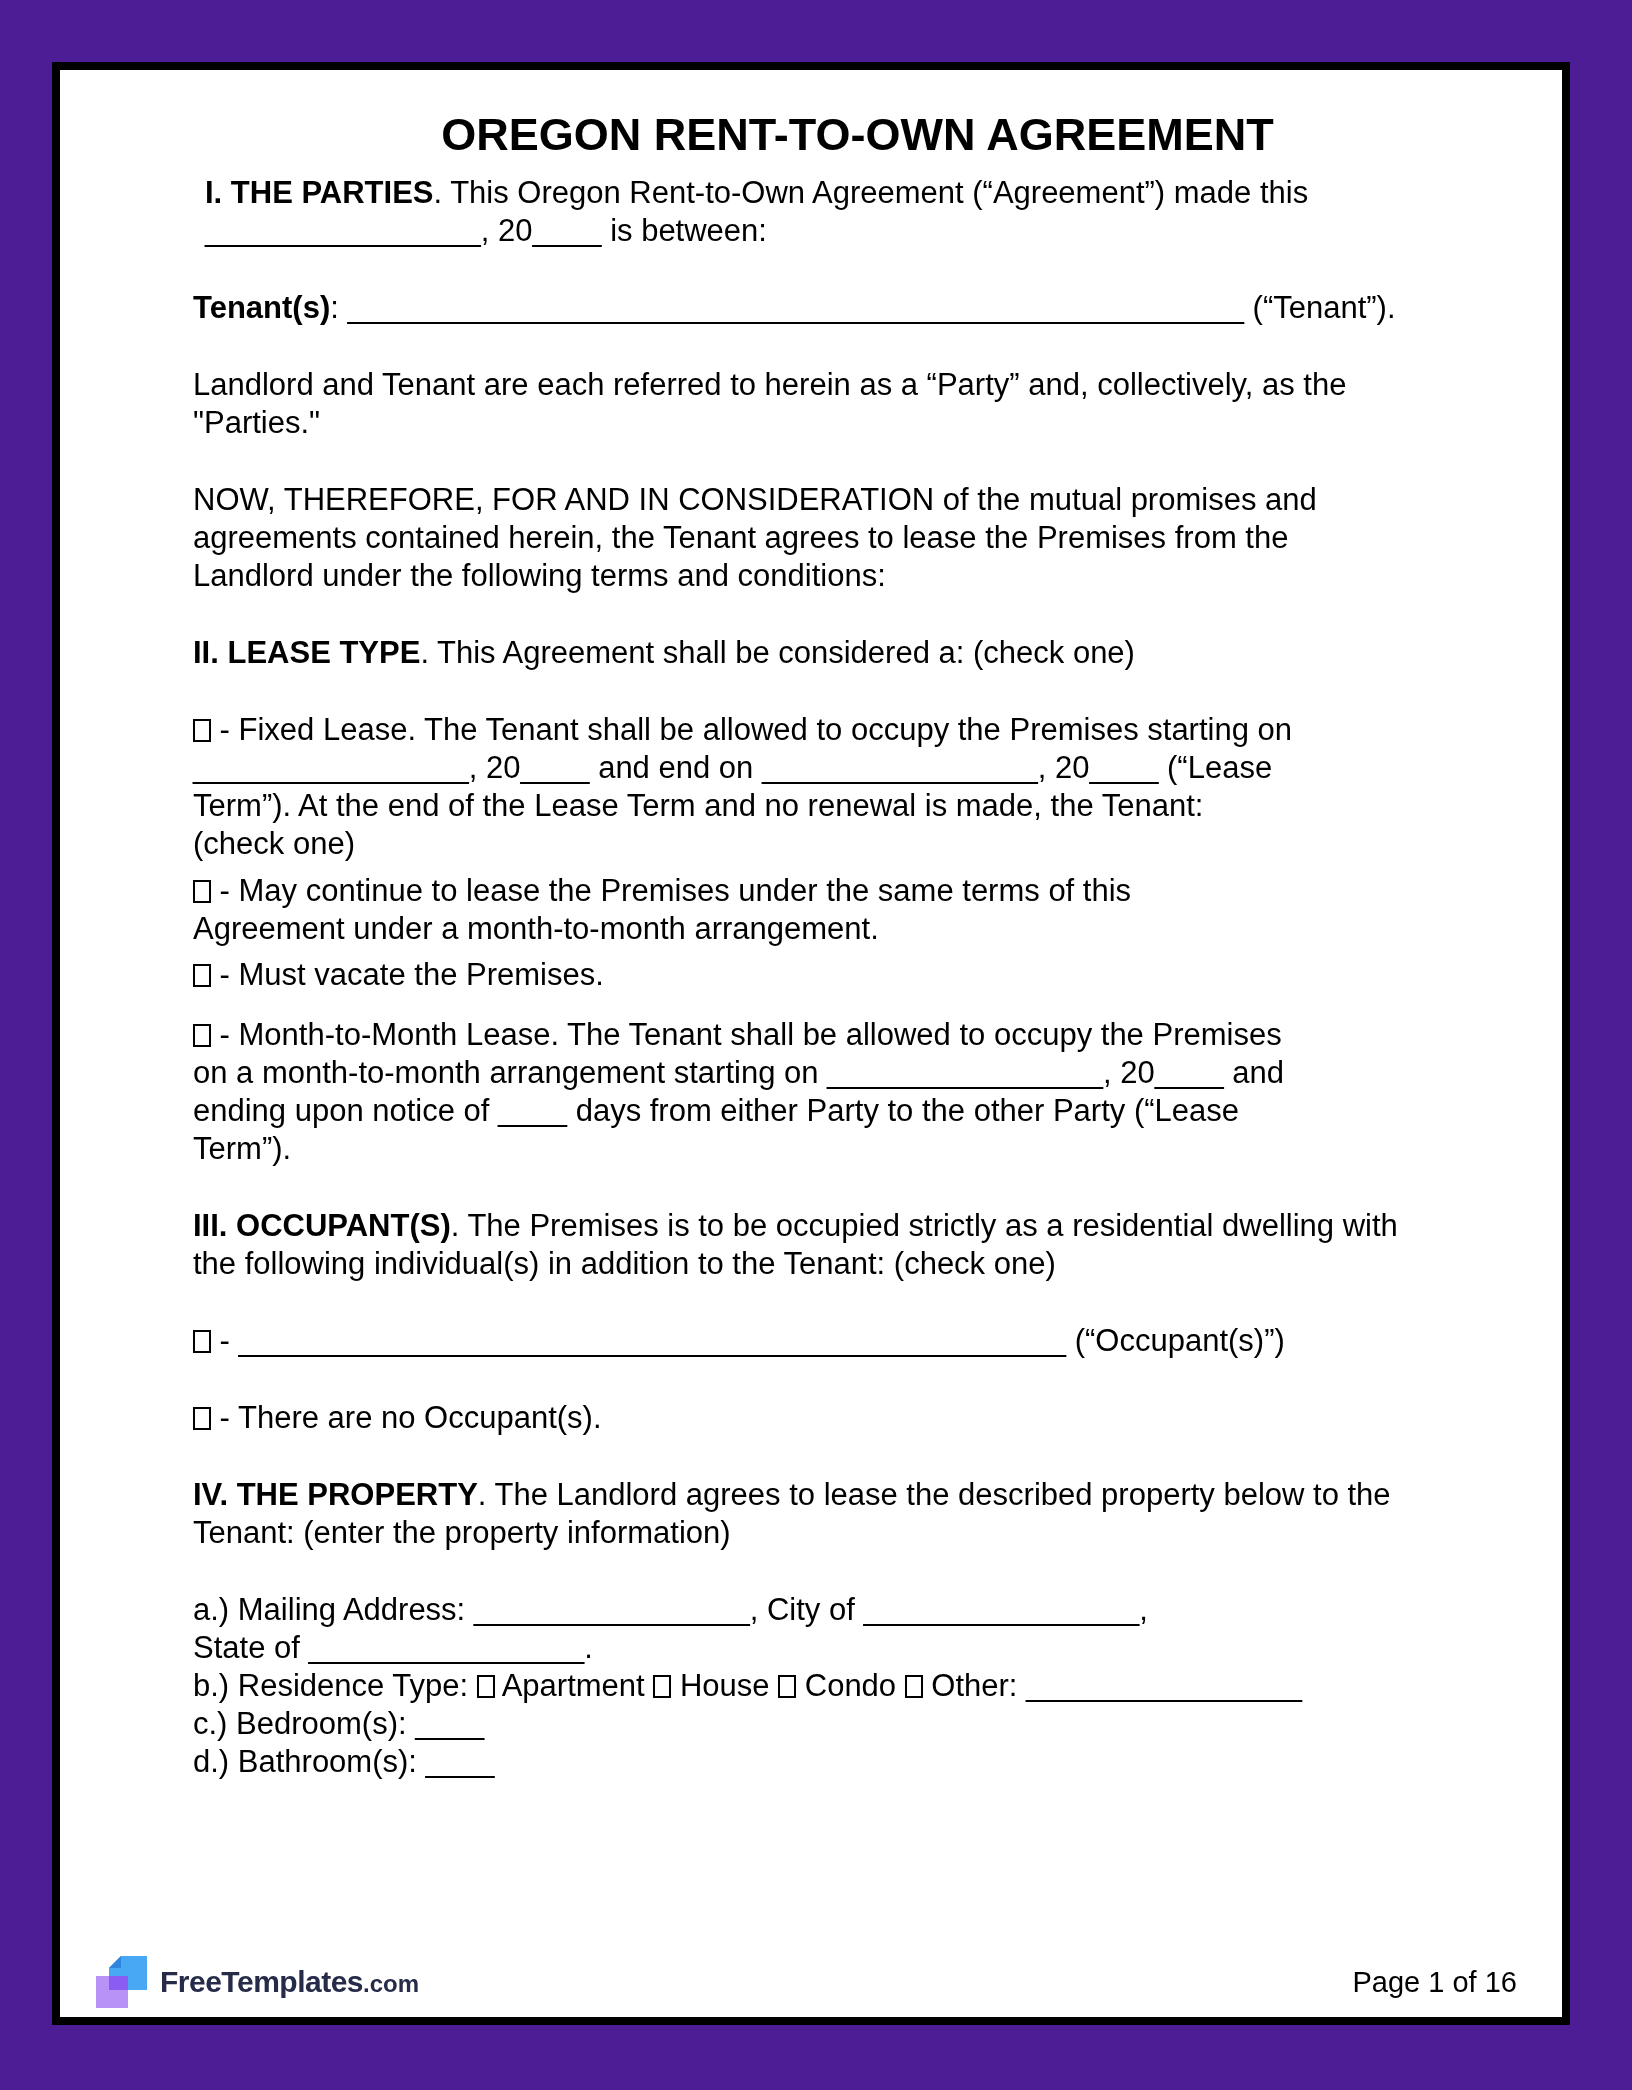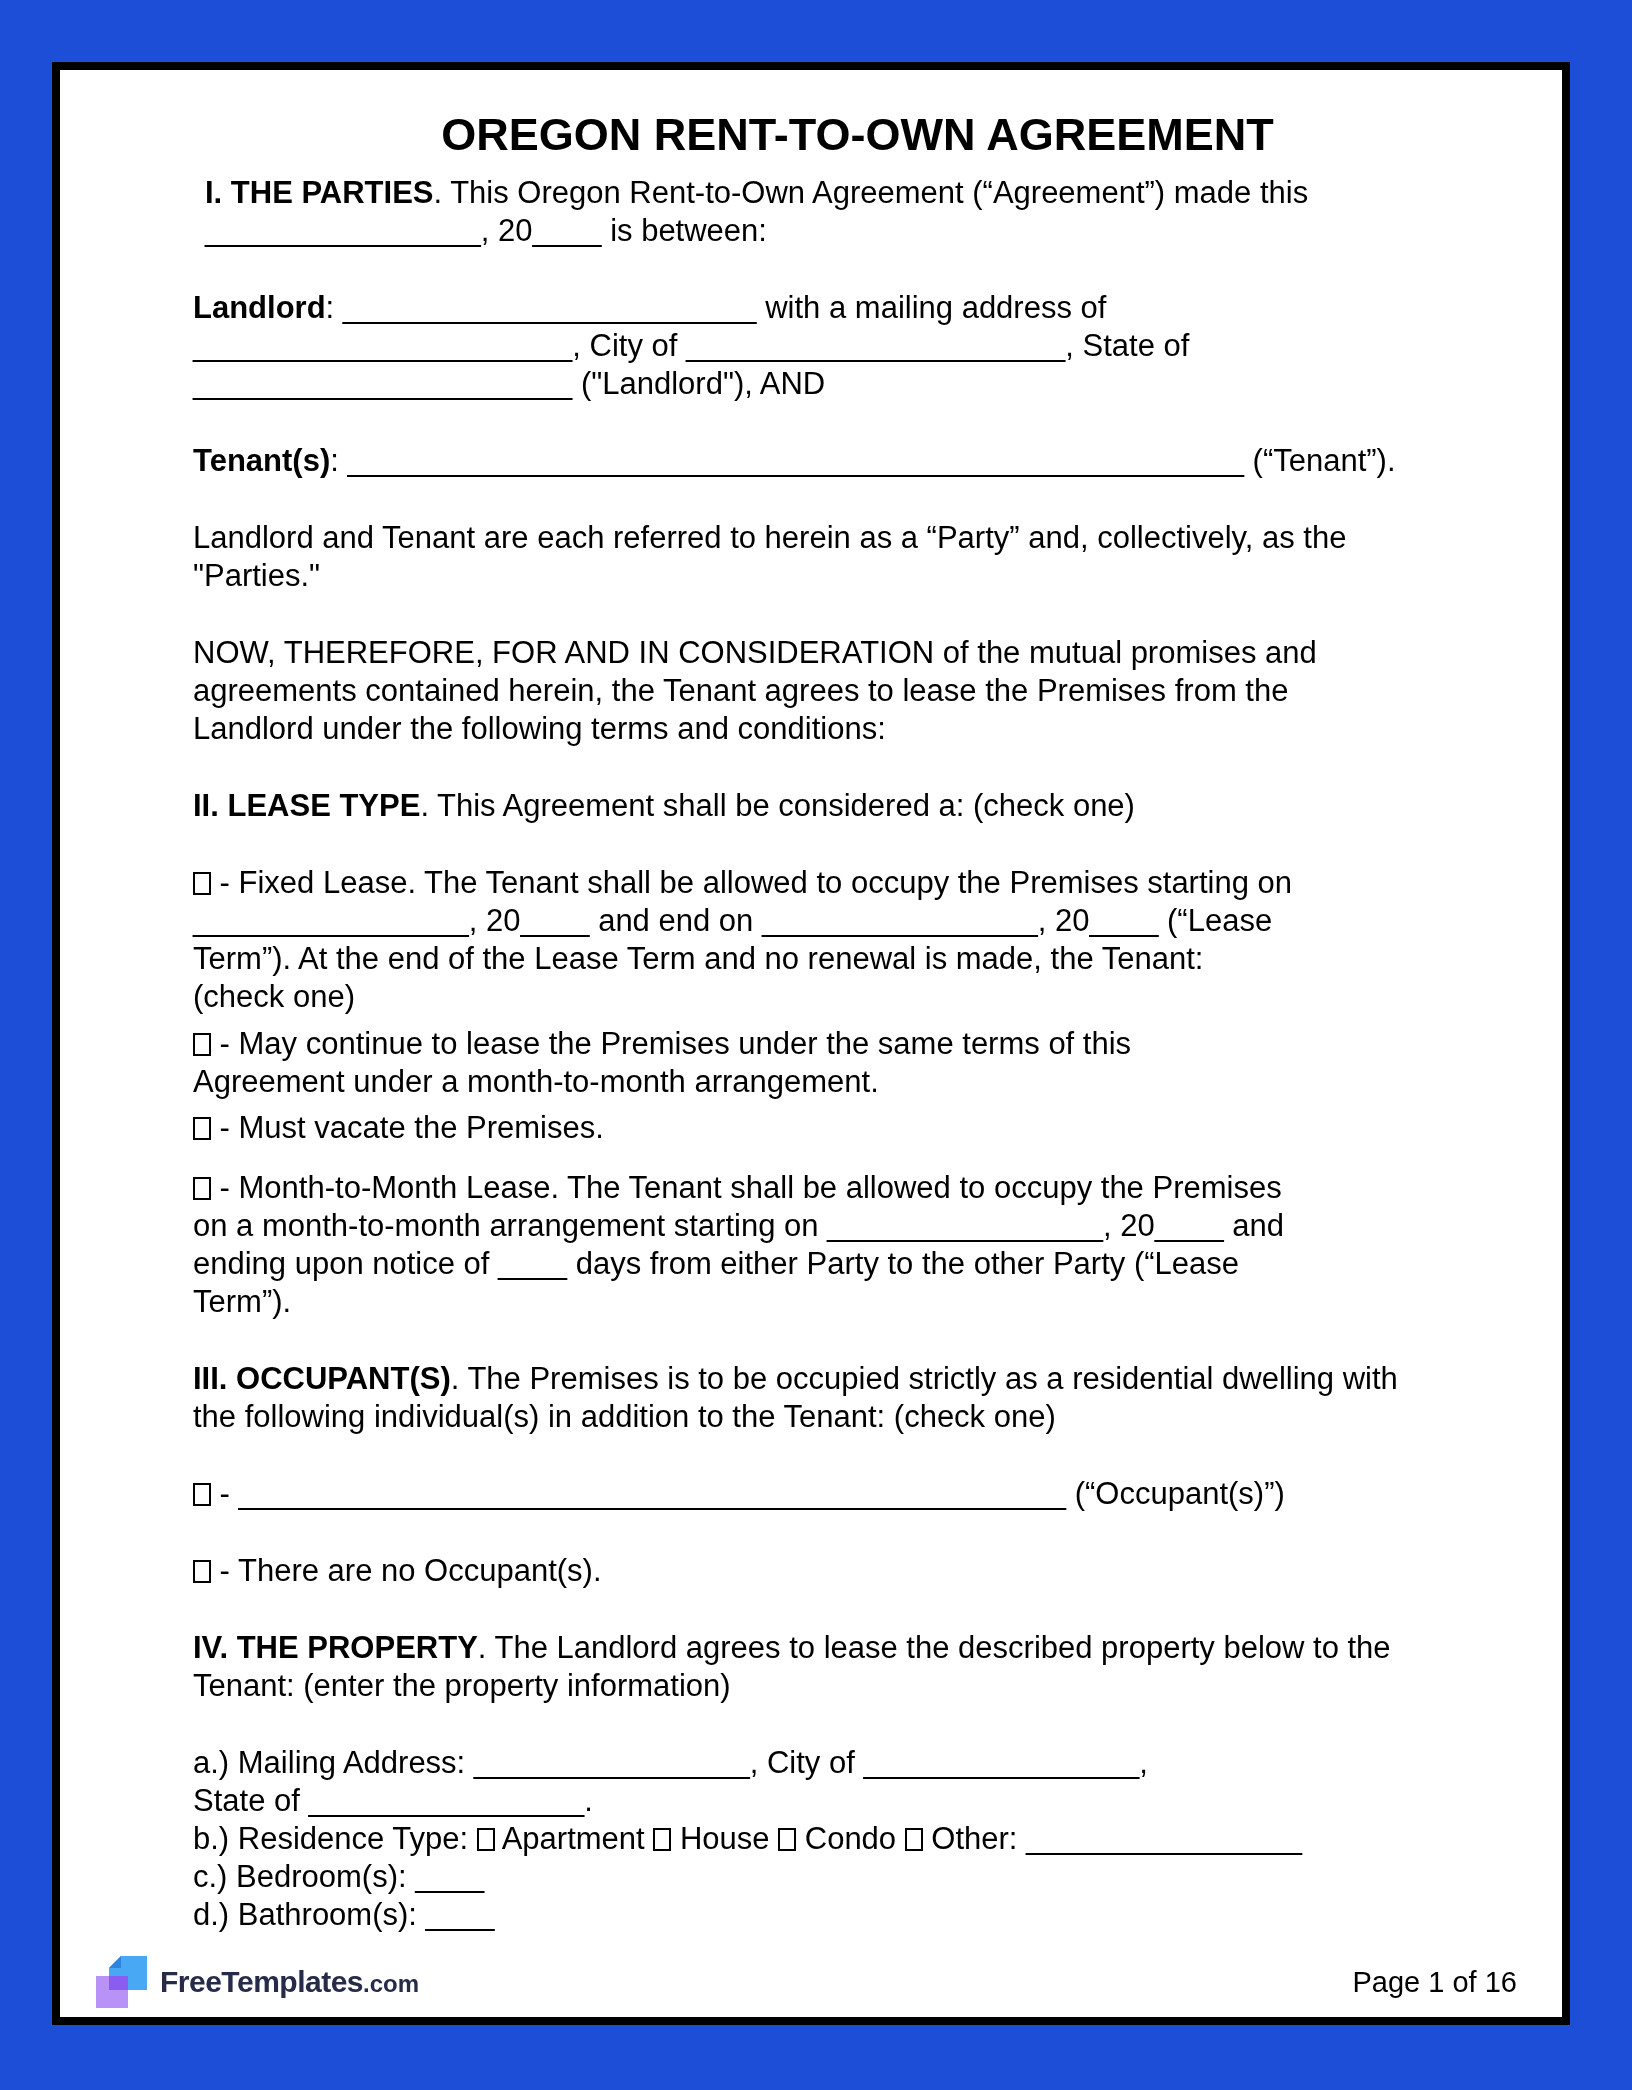--- a/index.html
+++ b/index.html
@@ -1,17 +1,17 @@
 <!DOCTYPE html>
 <html><head>
 <meta charset="utf-8">
 <style>
   html,body { margin:0; padding:0; background:#ffffff; }
   .canvas {
-    position:relative; width:1632px; height:2090px; background:#1d4ed8;
+    position:relative; width:1632px; height:2090px; background:#4c1d95;
     font-family:"Liberation Sans","DejaVu Sans",sans-serif; color:#000;
   }
   .frame {
     position:absolute; left:52px; top:62px; width:1518px; height:1963px;
     border:8px solid #000; box-sizing:border-box; background:#ffffff;
   }
   .content { position:absolute; left:0; top:0; right:0; padding:38px 40px 0 133px; }
   .doc-title {
     text-align:center; font-weight:bold; font-size:45px; line-height:54px;
     margin:0 0 12px 0; white-space:pre;
@@ -47,23 +47,20 @@
 
 <div class="canvas">
   <div class="frame">
     <div class="content">
 
       <div class="doc-title">OREGON RENT-TO-OWN AGREEMENT</div>
 
       <p class="para first"><span class="b">I. THE PARTIES</span><span>. This Oregon Rent-to-Own Agreement (“Agreement”) made this
 ________________, 20____ is between:</span></p>
 
-      <p class="para"><span class="b">Landlord</span><span>: ________________________ with a mailing address of
-______________________, City of ______________________, State of
-______________________ ("Landlord"), AND</span></p>
 
       <p class="para"><span class="b">Tenant(s)</span><span>: ____________________________________________________ (“Tenant”).</span></p>
 
       <p class="para">Landlord and Tenant are each referred to herein as a “Party” and, collectively, as the
 "Parties."</p>
 
       <p class="para">NOW, THEREFORE, FOR AND IN CONSIDERATION of the mutual promises and
 agreements contained herein, the Tenant agrees to lease the Premises from the
 Landlord under the following terms and conditions:</p>
 

